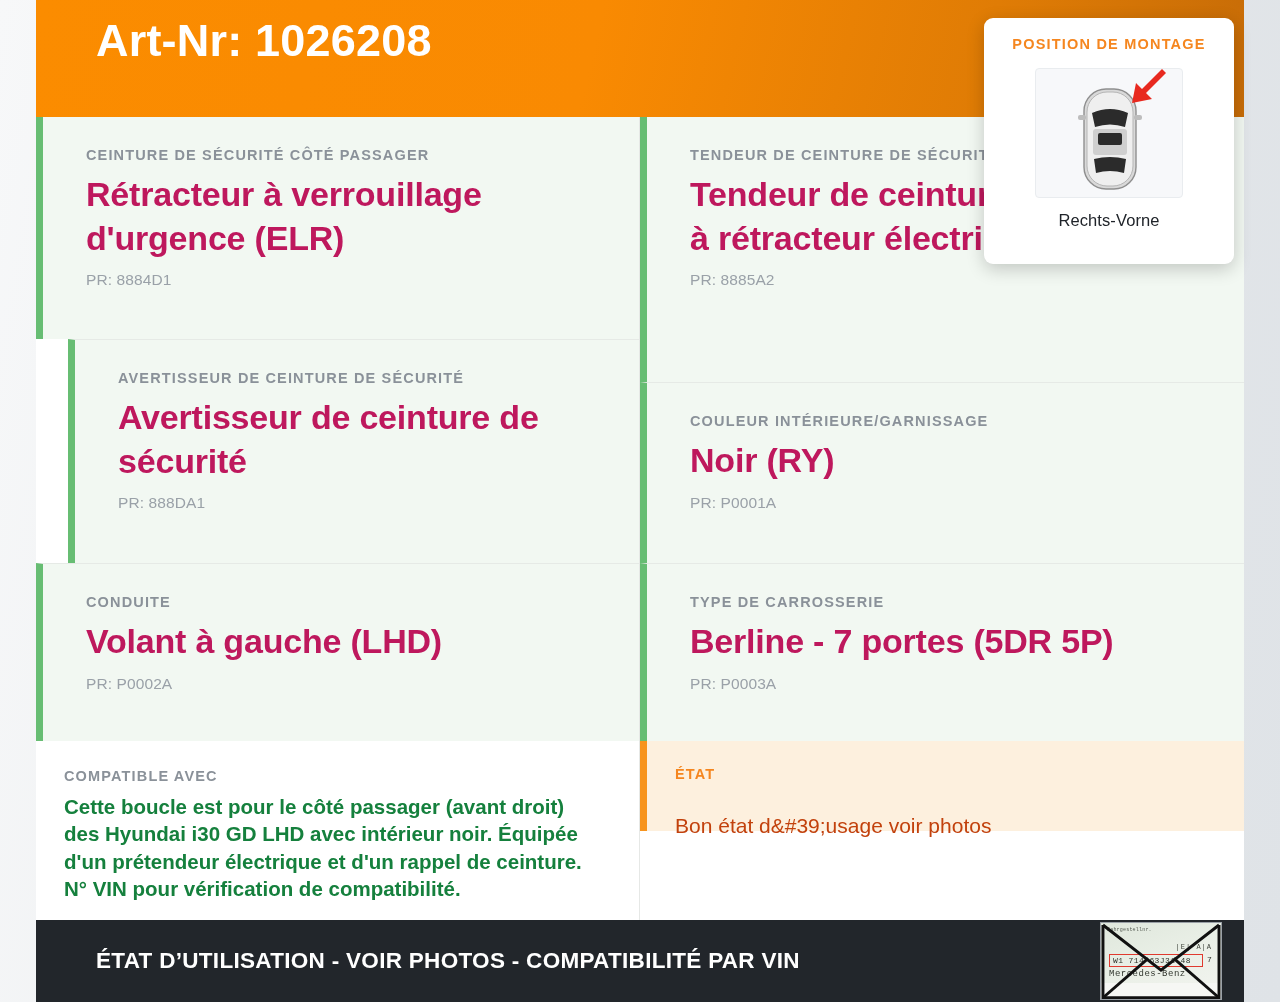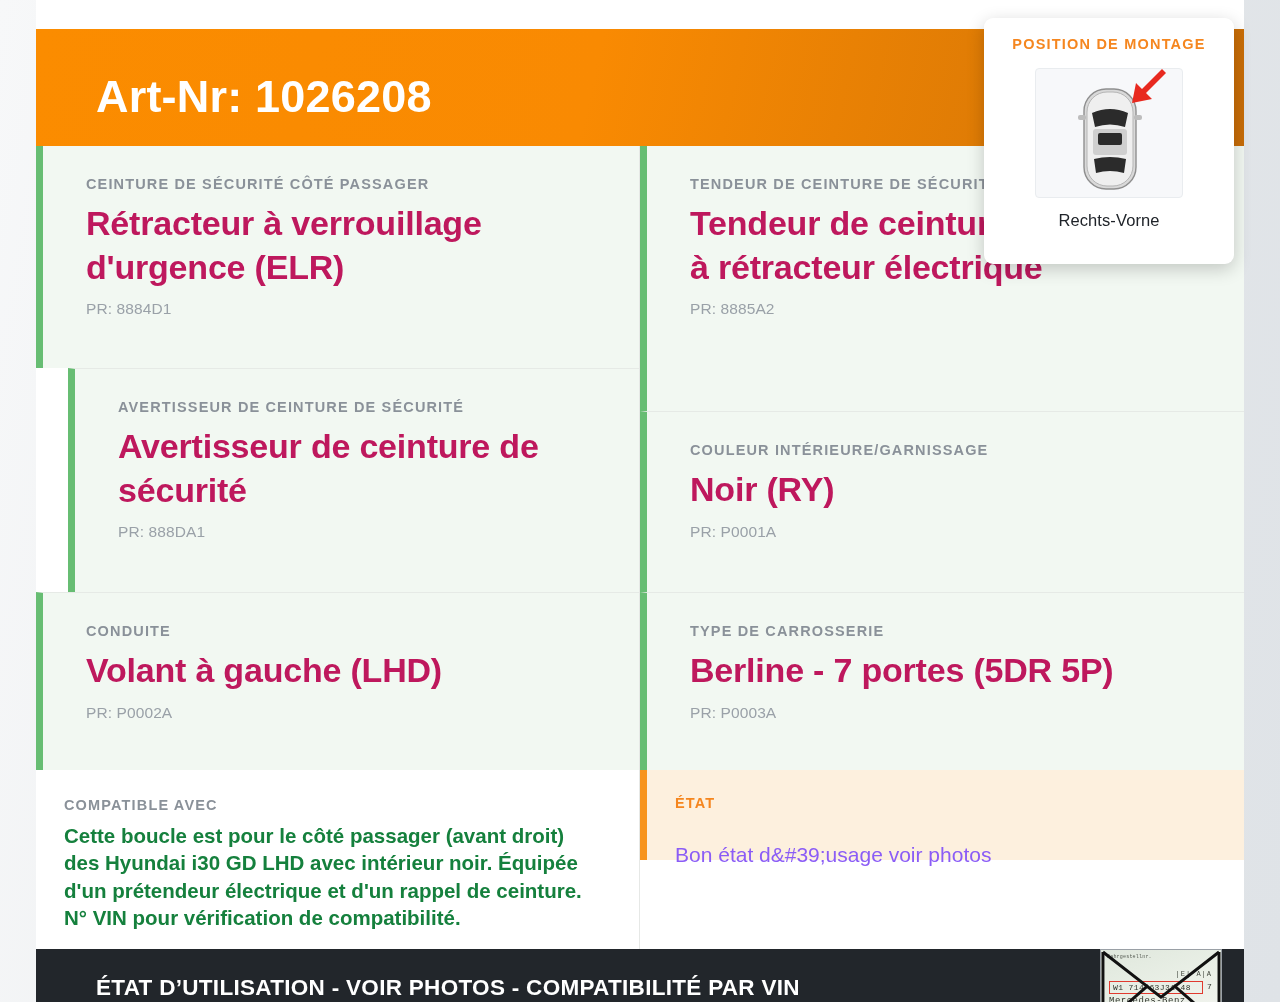--- a/index.html
+++ b/index.html
@@ -28,23 +28,21 @@
     flex-direction: column;
     overflow: hidden;
   }
 
   
   .header {
     height: 117px;
     flex: 0 0 117px;
     background: linear-gradient(103deg, #fb8c00 0%, #f98a02 46%, #e07c05 78%, #c76c07 100%);
     display: flex;
-    align-items: center;
     padding: 18px 0 0 60px;
-    margin-top: 29px;
   }
   .header-title {
     color: #ffffff;
     font-size: 45px;
     font-weight: bold;
     letter-spacing: 0.2px;
     line-height: 1;
   }
 
   
@@ -143,21 +141,21 @@
   }
   .etat-label {
     color: #f5861f;
     font-size: 14.5px;
     font-weight: bold;
     letter-spacing: 1.1px;
     text-transform: uppercase;
     margin-bottom: 8px;
   }
   .etat-text {
-    color: #8b5cf6;
+    color: #c2410c;
     font-size: 21px;
     line-height: 1.3;
     margin-top: 30px;
   }
 
   
   .footer {
     flex: 1 1 auto;
     background: #22262b;
     display: flex;

